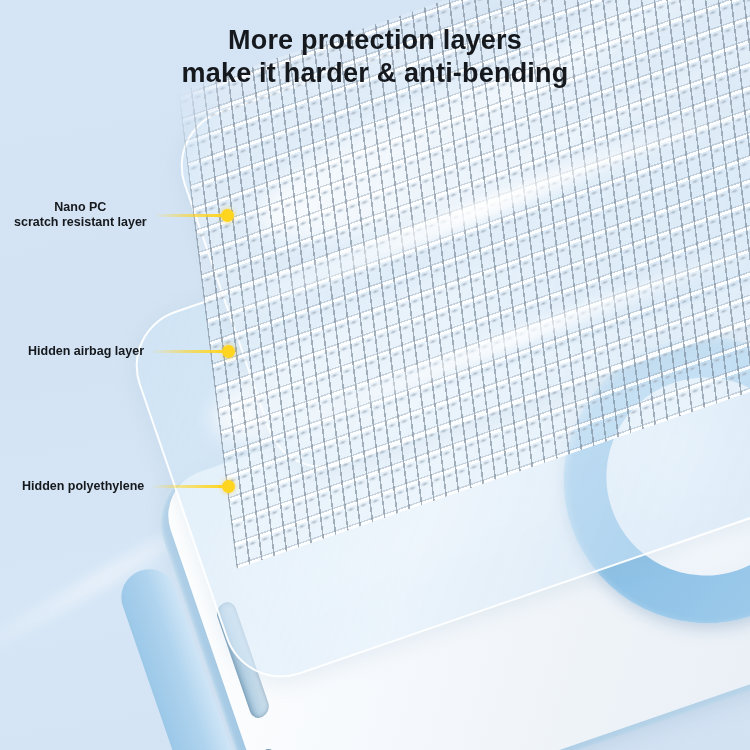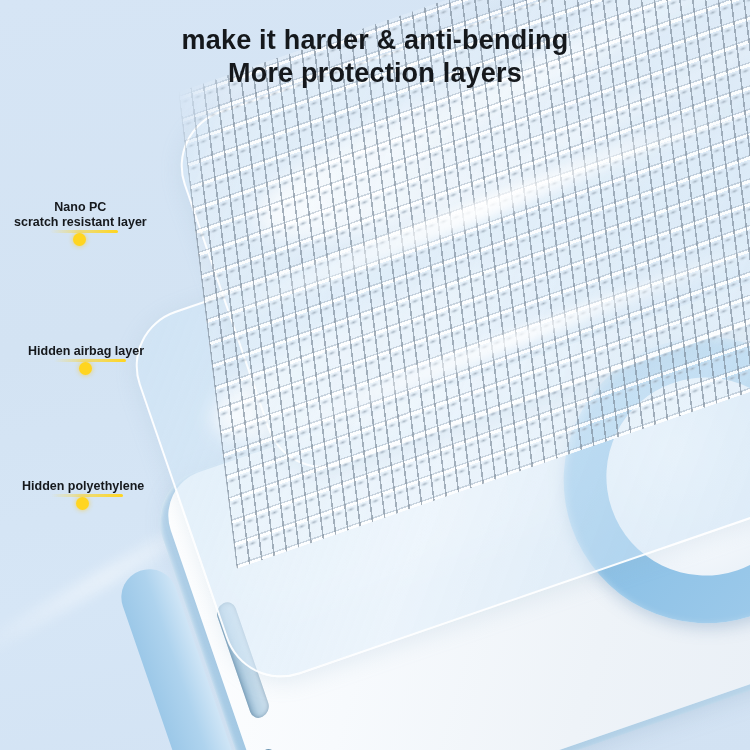--- a/index.html
+++ b/index.html
@@ -191,21 +191,20 @@
   }
   .mg-1 { left: 200px; top: 200px; width: 560px; height: 20px; transform: rotate(-22deg); }
   .mg-2 { left: 260px; top: 330px; width: 520px; height: 14px; transform: rotate(-21deg); }
 
   
   .callout {
     position: absolute;
     display: flex;
     align-items: center;
     z-index: 60;
-    flex-direction: column;
   }
   .callout .label {
     color: #15181c;
     font-weight: bold;
     font-size: 12.5px;
     line-height: 15px;
     white-space: pre-line;
     text-align: center;
   }
   .callout .leader {
@@ -262,22 +261,22 @@
     <div id="mesh-nodes"></div>
   </div>
   <div class="mesh-gloss mg-1"></div>
   <div class="mesh-gloss mg-2"></div>
 
   <div id="film-nano" class="film">
     <div class="film-shine"></div>
   </div>
 
   <div class="title">
+    <div>More protection layers</div>
     <div>make it harder &amp; anti-bending</div>
-    <div>More protection layers</div>
   </div>
 
   <div class="callout" id="callout-nano">
     <div class="label">Nano PC
 scratch resistant layer</div>
     <div class="leader"></div>
     <div class="dot"></div>
   </div>
 
   <div class="callout" id="callout-airbag">

